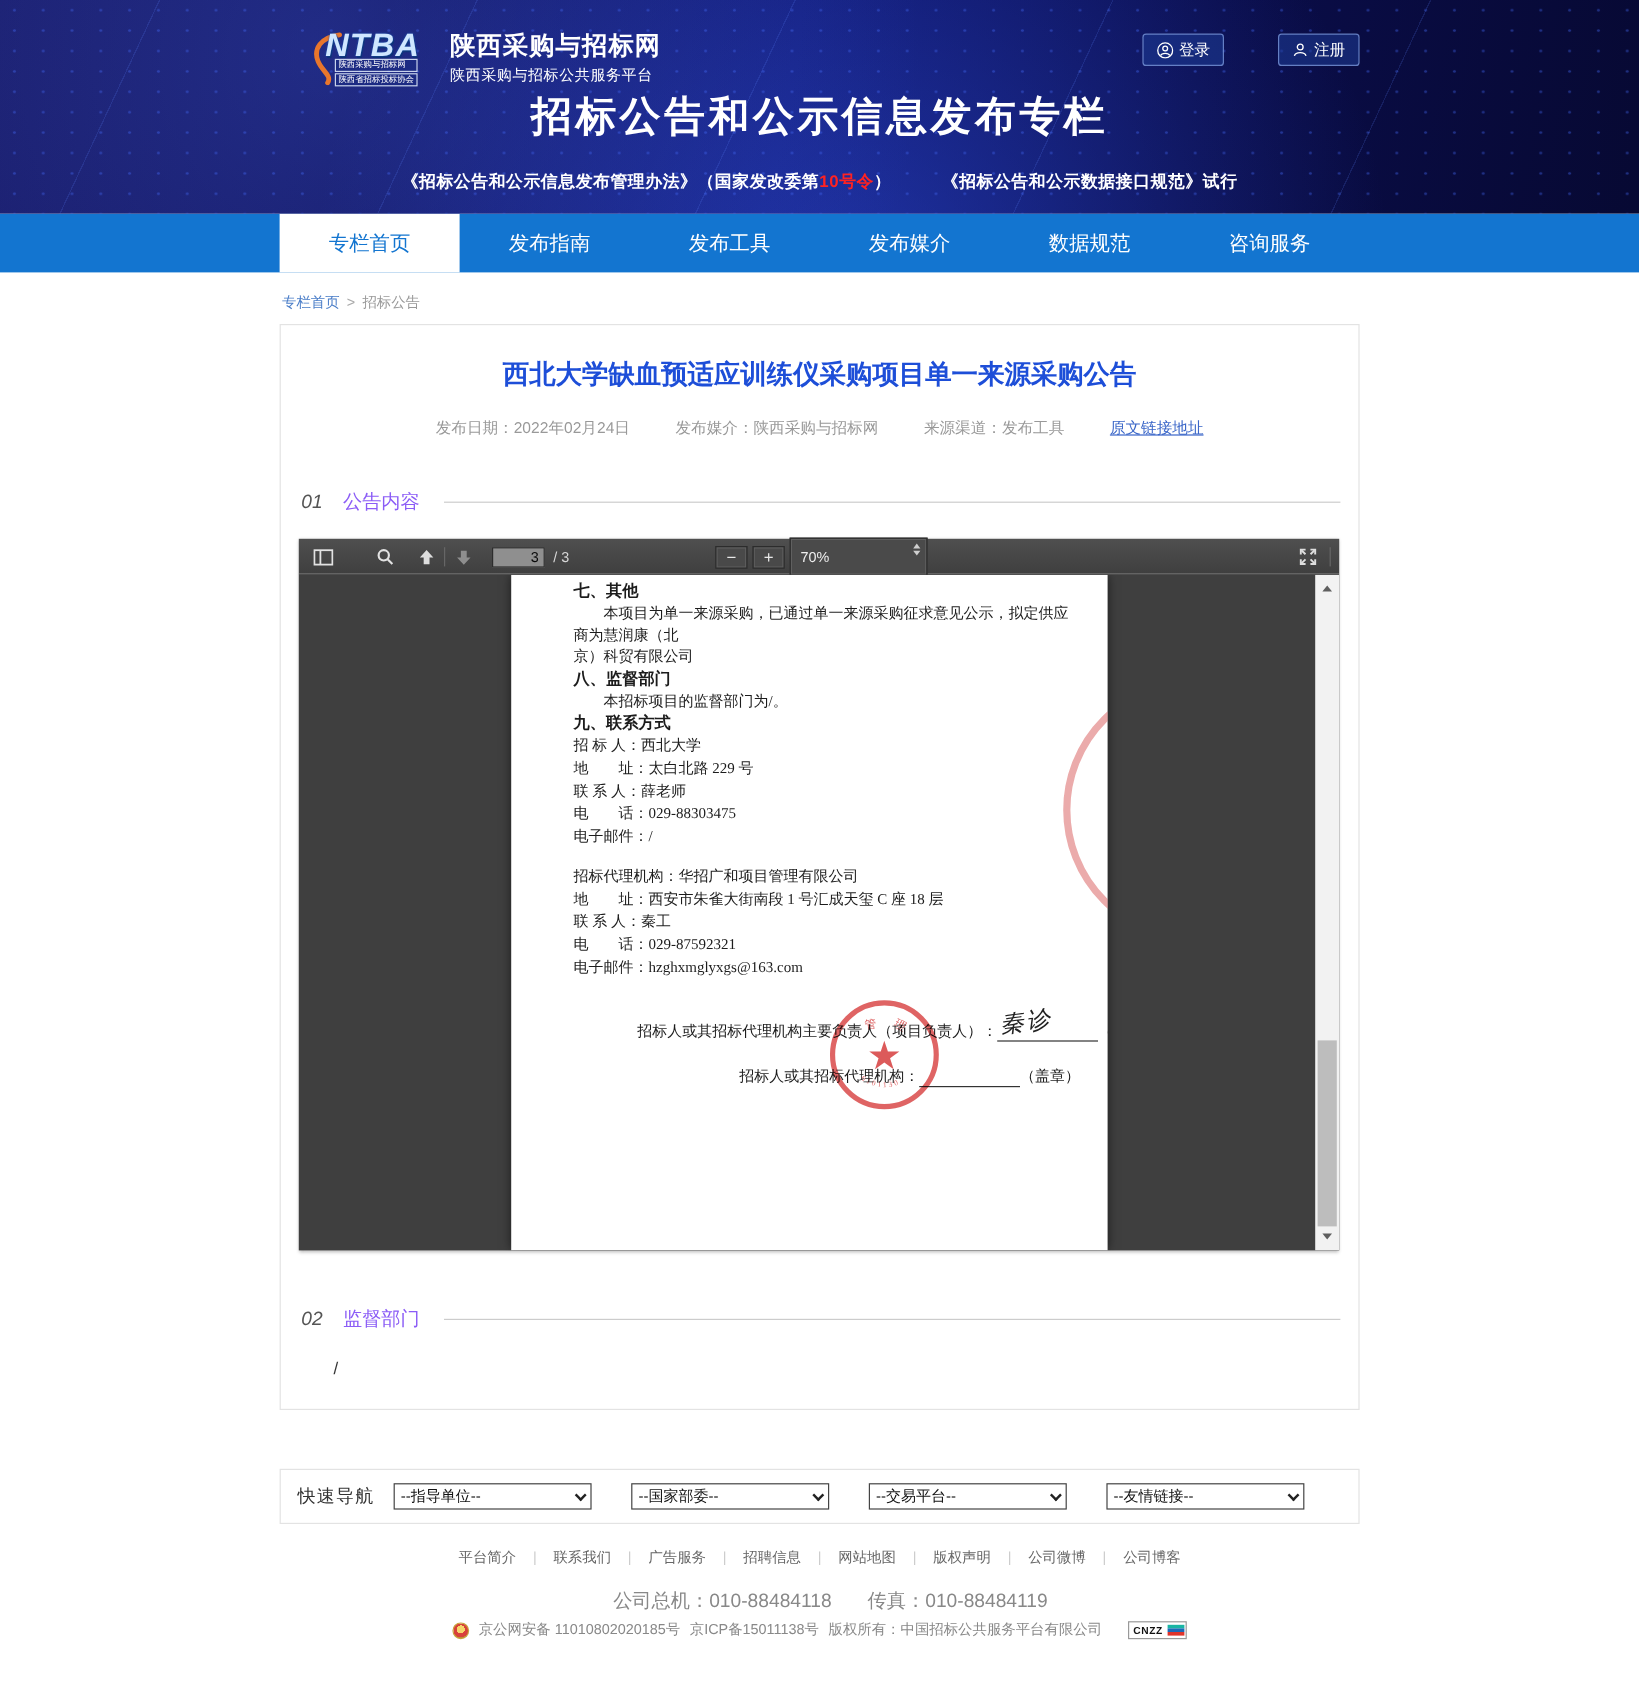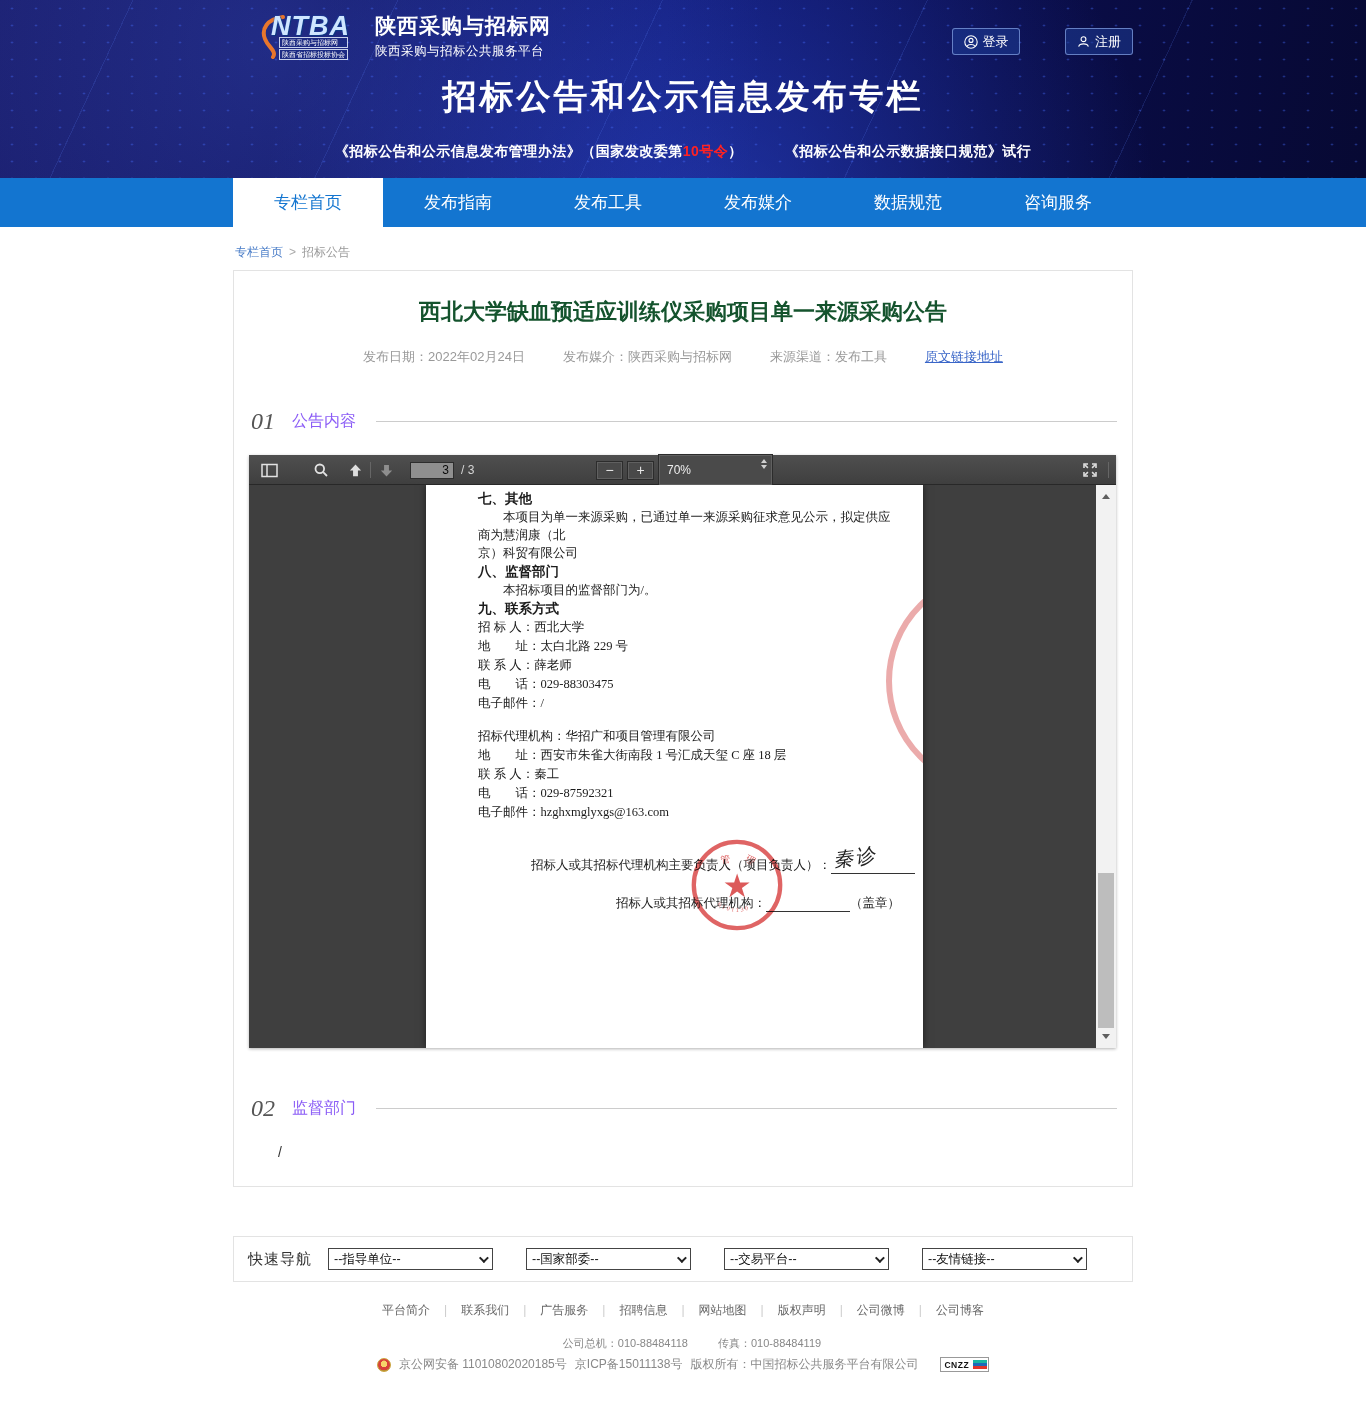--- a/index.html
+++ b/index.html
@@ -12,21 +12,21 @@
     height:178px; position:relative; overflow:hidden;
     background-image:
       radial-gradient(rgba(70,110,255,.38) 1px, transparent 1.7px),
       repeating-linear-gradient(115deg, transparent 0 120px, rgba(90,130,255,.16) 120px 121px, transparent 121px 240px),
       radial-gradient(circle at 20% 25%, rgba(70,100,230,.30) 0, transparent 45%),
       radial-gradient(circle at 52% 130%, rgba(45,75,215,.55) 0, transparent 60%),
       linear-gradient(100deg,#181a66 0%,#10125a 25%,#0e1468 48%,#0a0d4a 72%,#070933 100%);
     background-size:24px 17px, auto, auto, auto, auto;
   }
   .header-inner { width:900px; margin:0 auto; position:relative; height:100%; }
-  .header-top { display:flex; align-items:flex-end; padding-top:11px; height:60px; position:relative; }
+  .header-top { display:flex; align-items:flex-start; padding-top:24px; height:60px; position:relative; }
   .logo-wrap { display:flex; align-items:center; margin-left:20px; }
   .logo-mark { position:relative; width:112px; height:46px; }
   .logo-ntba {
     position:absolute; top:-2px; left:18px; font-size:27px; font-weight:bold; font-style:italic;
     letter-spacing:1px; color:#cfe6ff; text-shadow:0 0 2px #1b57b4, 1px 1px 0 #0c2f72;
   }
   .logo-badges { position:absolute; left:26px; top:24px; }
   .logo-badge {
     display:block; font-size:7px; line-height:9px; color:#fff; border:1px solid rgba(230,240,255,.85);
     background:rgba(25,45,130,.45); padding:0 2px; margin-bottom:1px; white-space:nowrap;
@@ -52,25 +52,25 @@
   .nav-tab { width:150px; display:flex; align-items:center; justify-content:center; color:#fff; font-size:17px; cursor:pointer; }
   .nav-tab.active { background:#fff; color:#1375d0; }
 
   
   .breadcrumb { width:900px; margin:0 auto; padding:17px 0 9px 2px; font-size:12px; color:#999; }
   .breadcrumb a { color:#4a7dc8; text-decoration:none; }
   .breadcrumb .sep { margin:0 6px; color:#aaa; }
 
   
   .content-box { width:900px; margin:0 auto; border:1px solid #e3e3e3; background:#fff; padding-bottom:26px; }
-  .art-title { margin-top:26px; text-align:center; font-size:22px; font-weight:bold; color:#14532d; }
+  .art-title { margin-top:26px; text-align:center; font-size:22px; font-weight:bold; color:#1d4ed8; }
   .art-meta { margin-top:21px; display:flex; justify-content:center; gap:38px; font-size:13px; color:#999; }
   .art-meta a { color:#3a66c8; }
   .section-head { display:flex; align-items:center; margin:42px 15px 0 17px; }
-  .sec-num { font-style:italic; font-size:24px; color:#555; font-family:Liberation Serif, serif; }
+  .sec-num { font-style:italic; font-size:16px; color:#555; font-family:Liberation Sans, sans-serif; }
   .sec-title { font-size:16px; color:#8b5cf6; margin-left:17px; }
   .sec-line { flex:1; height:1px; background:#ccc; margin-left:20px; }
   .sec2-content { margin:22px 0 0 44px; font-size:14px; color:#333; }
 
   
   .pdf-viewer { margin:20px 16px 0 15px; height:593px; position:relative; box-shadow:0 1px 3px rgba(0,0,0,.3); }
   .pdf-toolbar {
     height:30px; background:linear-gradient(#4f4f4f,#3f3f3f); border-bottom:1px solid #282828;
     position:relative; color:#ddd;
   }
@@ -134,21 +134,21 @@
     padding:0 6px 0 5px; margin-left:33px; font-size:12.5px; color:#111; cursor:pointer; background:#fff;
   }
   .fselect:first-of-type { margin-left:16px; }
   .chev { width:7px; height:7px; border-right:2px solid #222; border-bottom:2px solid #222; transform:rotate(45deg) translateY(-2px); }
 
   
   .footer { margin-top:20px; text-align:center; }
   .flinks { font-size:12px; color:#666; display:flex; justify-content:center; }
   .flinks a { color:#666; text-decoration:none; }
   .flinks a + a::before { content:"|"; color:#ccc; margin:0 14px; }
-  .frow2 { margin-top:17px; font-size:11px; color:#888;padding-left:18px; }
+  .frow2 { margin-top:17px; font-size:16px; color:#888;padding-left:18px; }
   .frow2 .gap { display:inline-block; width:30px; }
   .frow3 { margin-top:5px; font-size:12px; color:#888; display:flex; justify-content:center; align-items:center; gap:8px; }
   .police-icon { width:14px; height:14px; border-radius:50%; background:radial-gradient(circle at 50% 40%, #f6d56a 0 35%, #d8413a 36% 70%, #b89030 71%); border:1px solid #caa23c; }
   .cnzz { display:inline-flex; align-items:stretch; border:1px solid #999; height:15px; margin-left:14px; background:#fff; }
   .cnzz-label { font-size:8.5px; font-weight:bold; color:#111; padding:2px 3px 0; letter-spacing:.5px; }
   .cnzz-stripes { width:16px; display:flex; flex-direction:column; justify-content:space-between; padding:2px 1px; }
   .cnzz-stripes i { display:block; height:3px; }
   .s1 { background:#19b5a3; } .s2 { background:#1d6ab8; } .s3 { background:#e0342b; }
 </style>
 </head>

